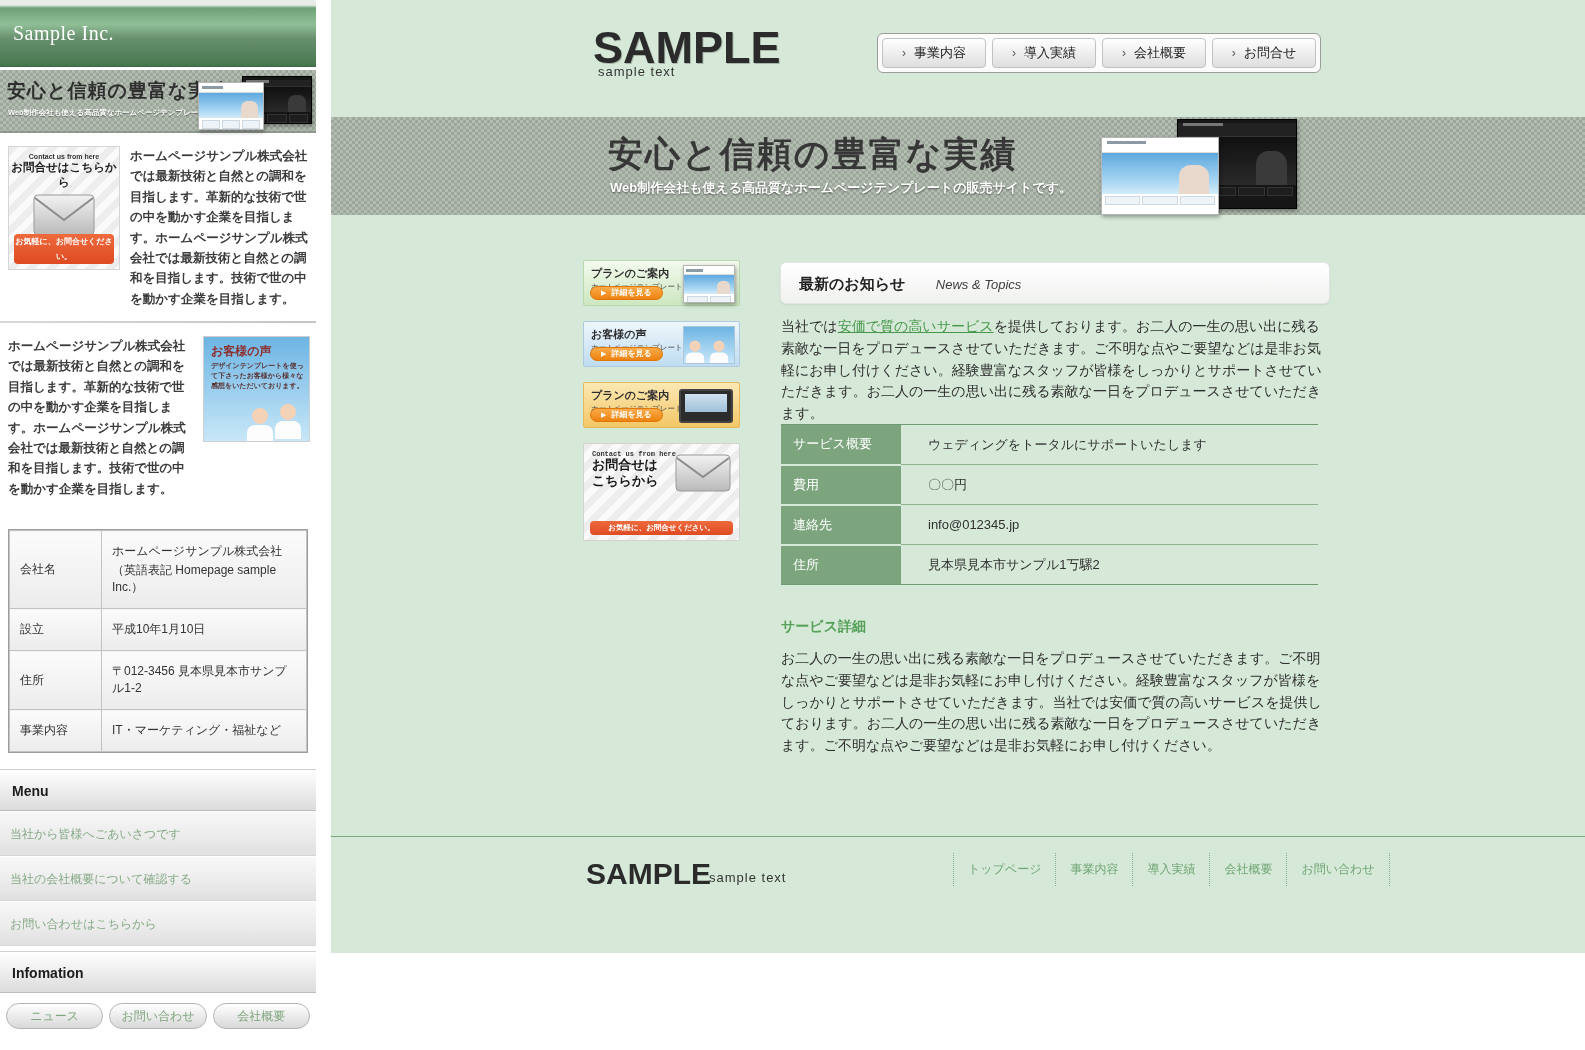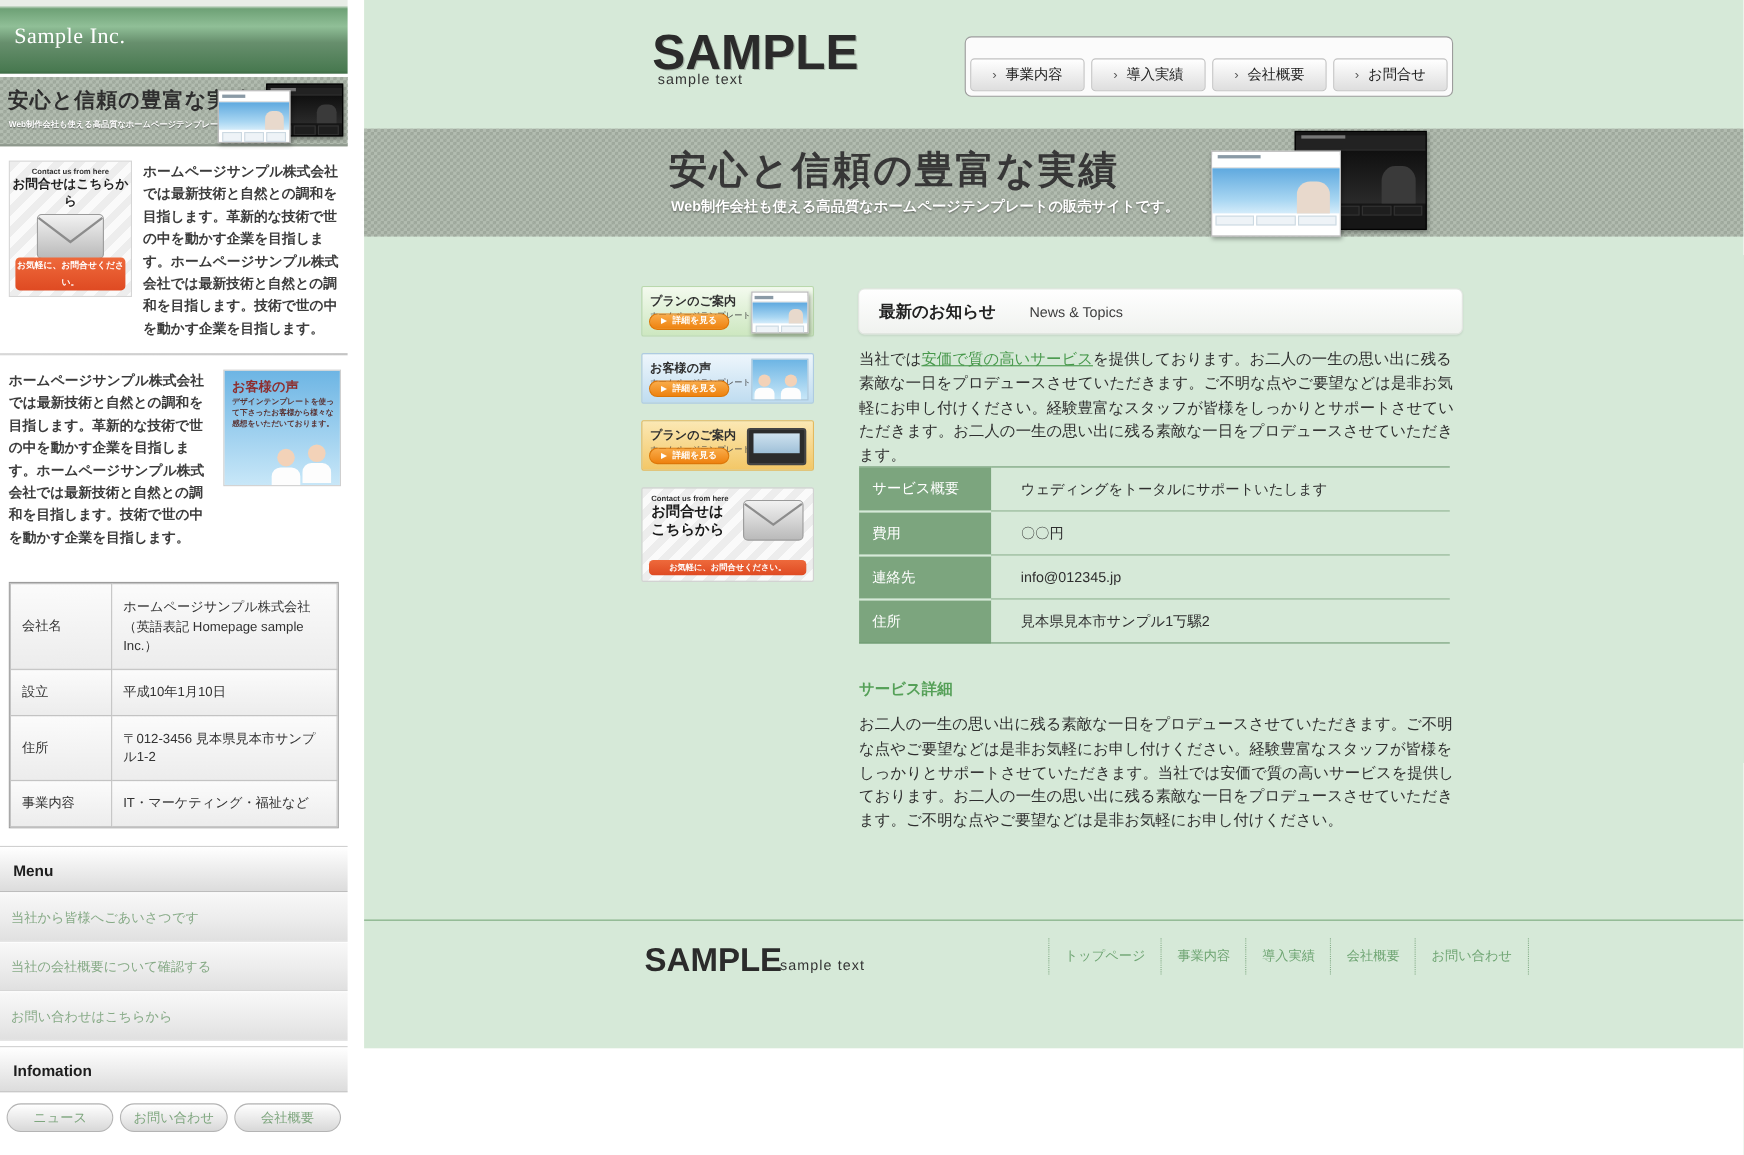--- a/index.html
+++ b/index.html
@@ -80,52 +80,52 @@
   .sb-buttons .btn{ flex:1; height:26px; line-height:24px; text-align:center; font-size:12px; color:#7ea67e;
            background:linear-gradient(180deg,#ffffff,#d8d8d8); border:1px solid #b4b4b4; border-radius:13px; cursor:pointer; }
 
   
   #main{ position:absolute; left:331px; top:0; width:1269px; height:953px; background:#d6e9d8; }
   .m-header{ position:relative; height:117px; }
   .m-logo{ position:absolute; left:262px; top:22px; font-size:45px; font-weight:bold; color:#2b2b2b; letter-spacing:0px; text-shadow:1px 1px 0 rgba(0,0,0,.22); }
   .m-tagline{ position:absolute; left:267px; top:64px; font-size:13px; letter-spacing:1px; color:#333; }
   .m-nav{ position:absolute; left:546px; top:33px; display:flex; gap:6px; padding:4px; background:#fbfbfb; border:1px solid #9c9c9c; border-radius:6px; }
   .m-nav .nbtn{ width:104px; height:30px; line-height:28px; text-align:center; border:1px solid #c2c2c2; border-radius:4px;
-               background:linear-gradient(180deg,#ffffff,#dedede); font-size:13px; color:#222; cursor:pointer;margin-top:15px; }
+               background:linear-gradient(180deg,#ffffff,#dedede); font-size:13px; color:#222; cursor:pointer; }
   .m-nav .nbtn .chev{ color:#555; margin-right:8px; font-size:12px; }
 
   .m-hero{ position:relative; height:98px; }
   .hero-title{ position:absolute; left:277px; top:14px; font-size:35px; font-weight:bold; color:#373737; letter-spacing:2px; }
   .hero-sub{ position:absolute; left:279px; top:62px; font-size:13px; font-weight:bold; color:#fff; text-shadow:0 1px 2px rgba(0,0,0,.5); }
   .hero-thumb-dark{ position:absolute; left:846px; top:2px; width:120px; height:90px; }
   .hero-thumb-blue{ position:absolute; left:770px; top:20px; width:118px; height:78px; }
 
   .m-content{ position:relative; height:621px; }
   .banners{ position:absolute; left:252px; top:45px; width:157px; }
   .banner{ position:relative; width:157px; height:46px; border-radius:2px; margin-bottom:15px; cursor:pointer; }
   .banner .bt{ font-size:11px; font-weight:bold; color:#2f2f2f; padding:5px 0 0 7px; }
   .banner .bs{ font-size:7.5px; color:#444; padding:1px 0 0 7px; }
   .banner .pill{ position:absolute; left:6px; bottom:5px; }
   .banner .thumb{ position:absolute; right:4px; top:4px; width:52px; height:38px; }
   .banner.green{ background:linear-gradient(180deg,#f3faee,#cde7c0); border:1px solid #b9d8ac; }
   .banner.blue{ background:linear-gradient(180deg,#eef6fc,#bfdcf0); border:1px solid #aecbe2; }
   .banner.orange{ background:linear-gradient(180deg,#fbe8b4,#f3c former66); border:1px solid #e4b95e; }
   .banner.orange{ background:linear-gradient(180deg,#fbe8b4,#f3c766); border:1px solid #e4b95e; }
-  .banner.contact{ height:86px; border:1px solid #d2d2d2; text-align:left; }
+  .banner.contact{ height:98px; border:1px solid #d2d2d2; text-align:left;font-family:Liberation Mono, monospace; }
   .banner.contact .eye{ font-size:7px; font-weight:bold; color:#333; padding:6px 0 0 8px; }
   .banner.contact .t1{ font-size:13px; font-weight:bold; color:#181818; padding-left:8px; line-height:1.25; }
   .banner.contact .env{ position:absolute; right:8px; top:10px; }
   .banner.contact .redbtn{ position:absolute; left:6px; right:6px; bottom:5px; font-size:7.5px; line-height:14px; }
   .device{ position:absolute; right:6px; top:6px; width:54px; height:34px; background:#2c2c2c; border:2px solid #444; border-radius:3px; }
   .device:after{ content:""; position:absolute; left:4px; top:3px; right:4px; height:18px; background:linear-gradient(180deg,#cfe2ef,#9fc0d8); }
 
   .news-box{ position:absolute; left:449px; top:47px; width:550px; height:42px; background:linear-gradient(180deg,#ffffff,#f0f2ef);
              border:1px solid #e2e5e1; border-radius:6px; box-shadow:0 1px 2px rgba(0,0,0,.08); line-height:42px; }
   .news-box .nt{ font-size:15px; font-weight:bold; color:#222; margin-left:18px; }
-  .news-box .ns{ font-size:13px; color:#3d3d3d; margin-left:26px; }
+  .news-box .ns{ font-size:13px; color:#3d3d3d; margin-left:26px;font-style:italic; }
 
   .intro{ position:absolute; left:450px; top:101px; width:546px; font-size:14px; line-height:1.56; color:#2f2f2f; }
   .intro a{ color:#47984b; }
 
   .svc-table{ position:absolute; left:450px; top:209px; width:537px; border-collapse:collapse;
               border-top:1px solid #6f9b72; border-bottom:1px solid #6f9b72; }
   .svc-table td{ height:40px; font-size:13px; }
   .svc-table td.l{ width:120px; background:#7ca57e; color:#fff; padding-left:12px; border-bottom:2px solid #d6e9d8; }
   .svc-table tr:last-child td.l{ border-bottom:none; }
   .svc-table td.v{ padding-left:27px; color:#2f2f2f; border-bottom:1px solid #8fb391; }

